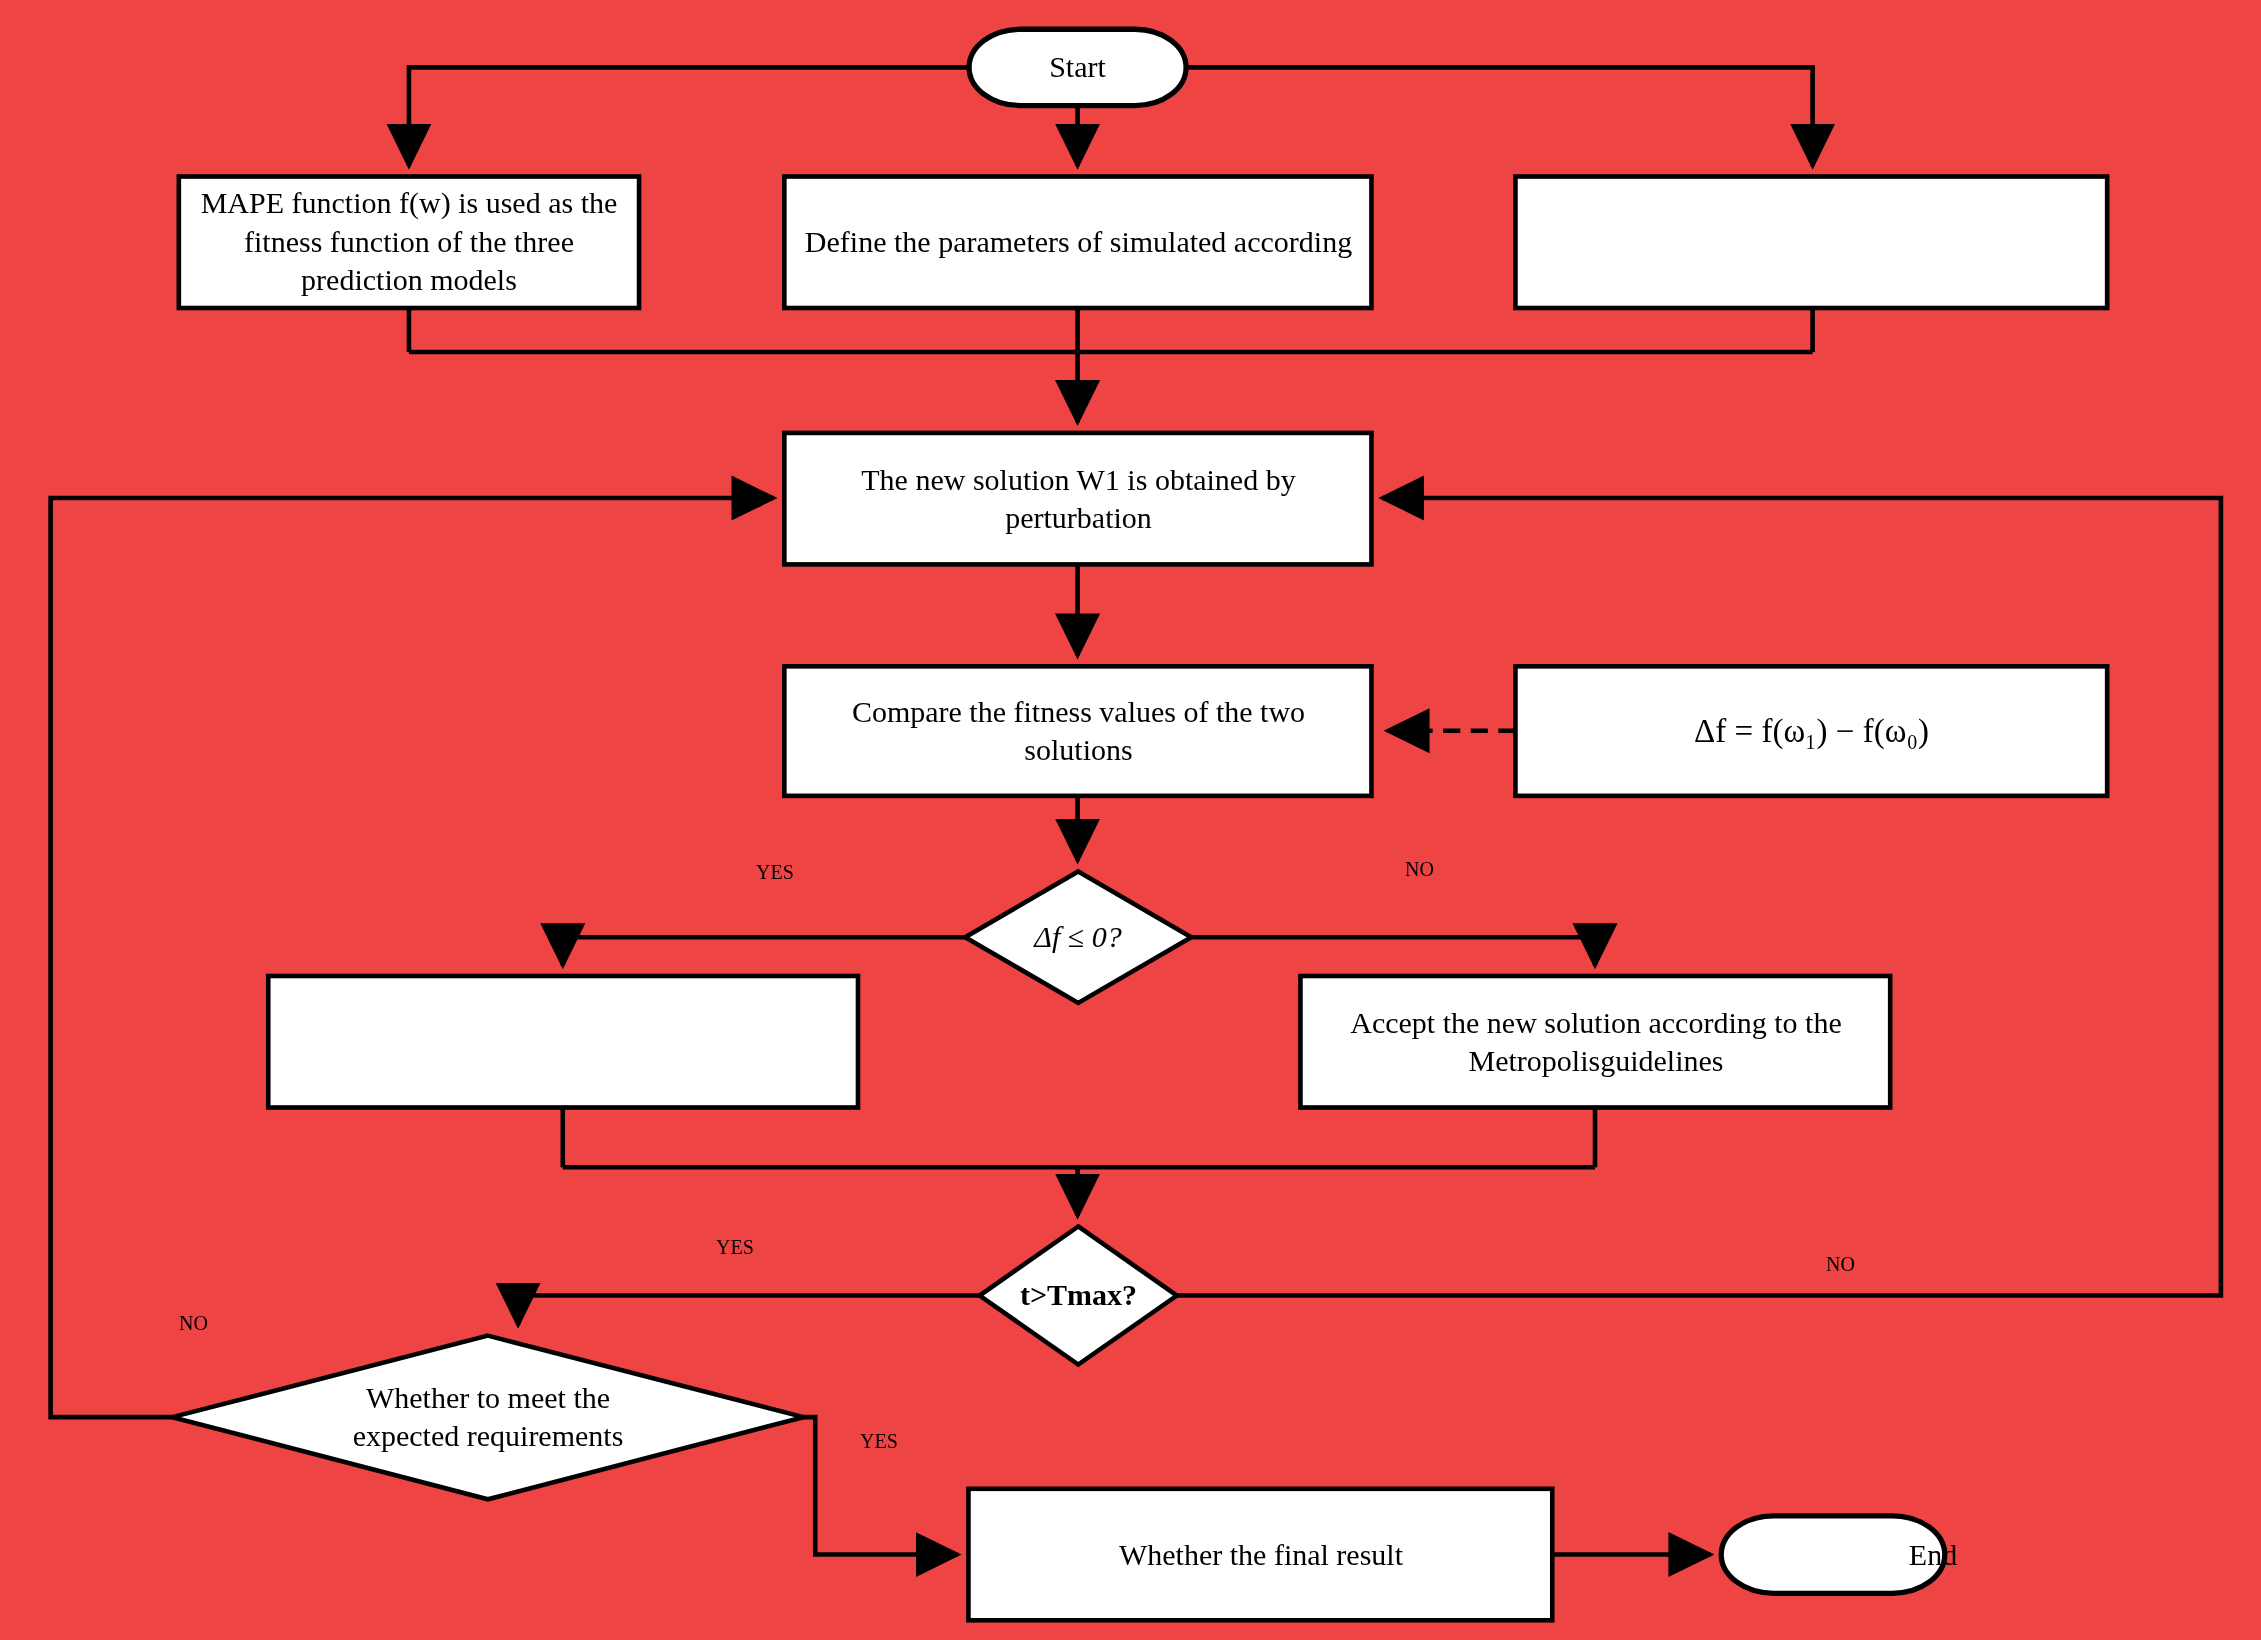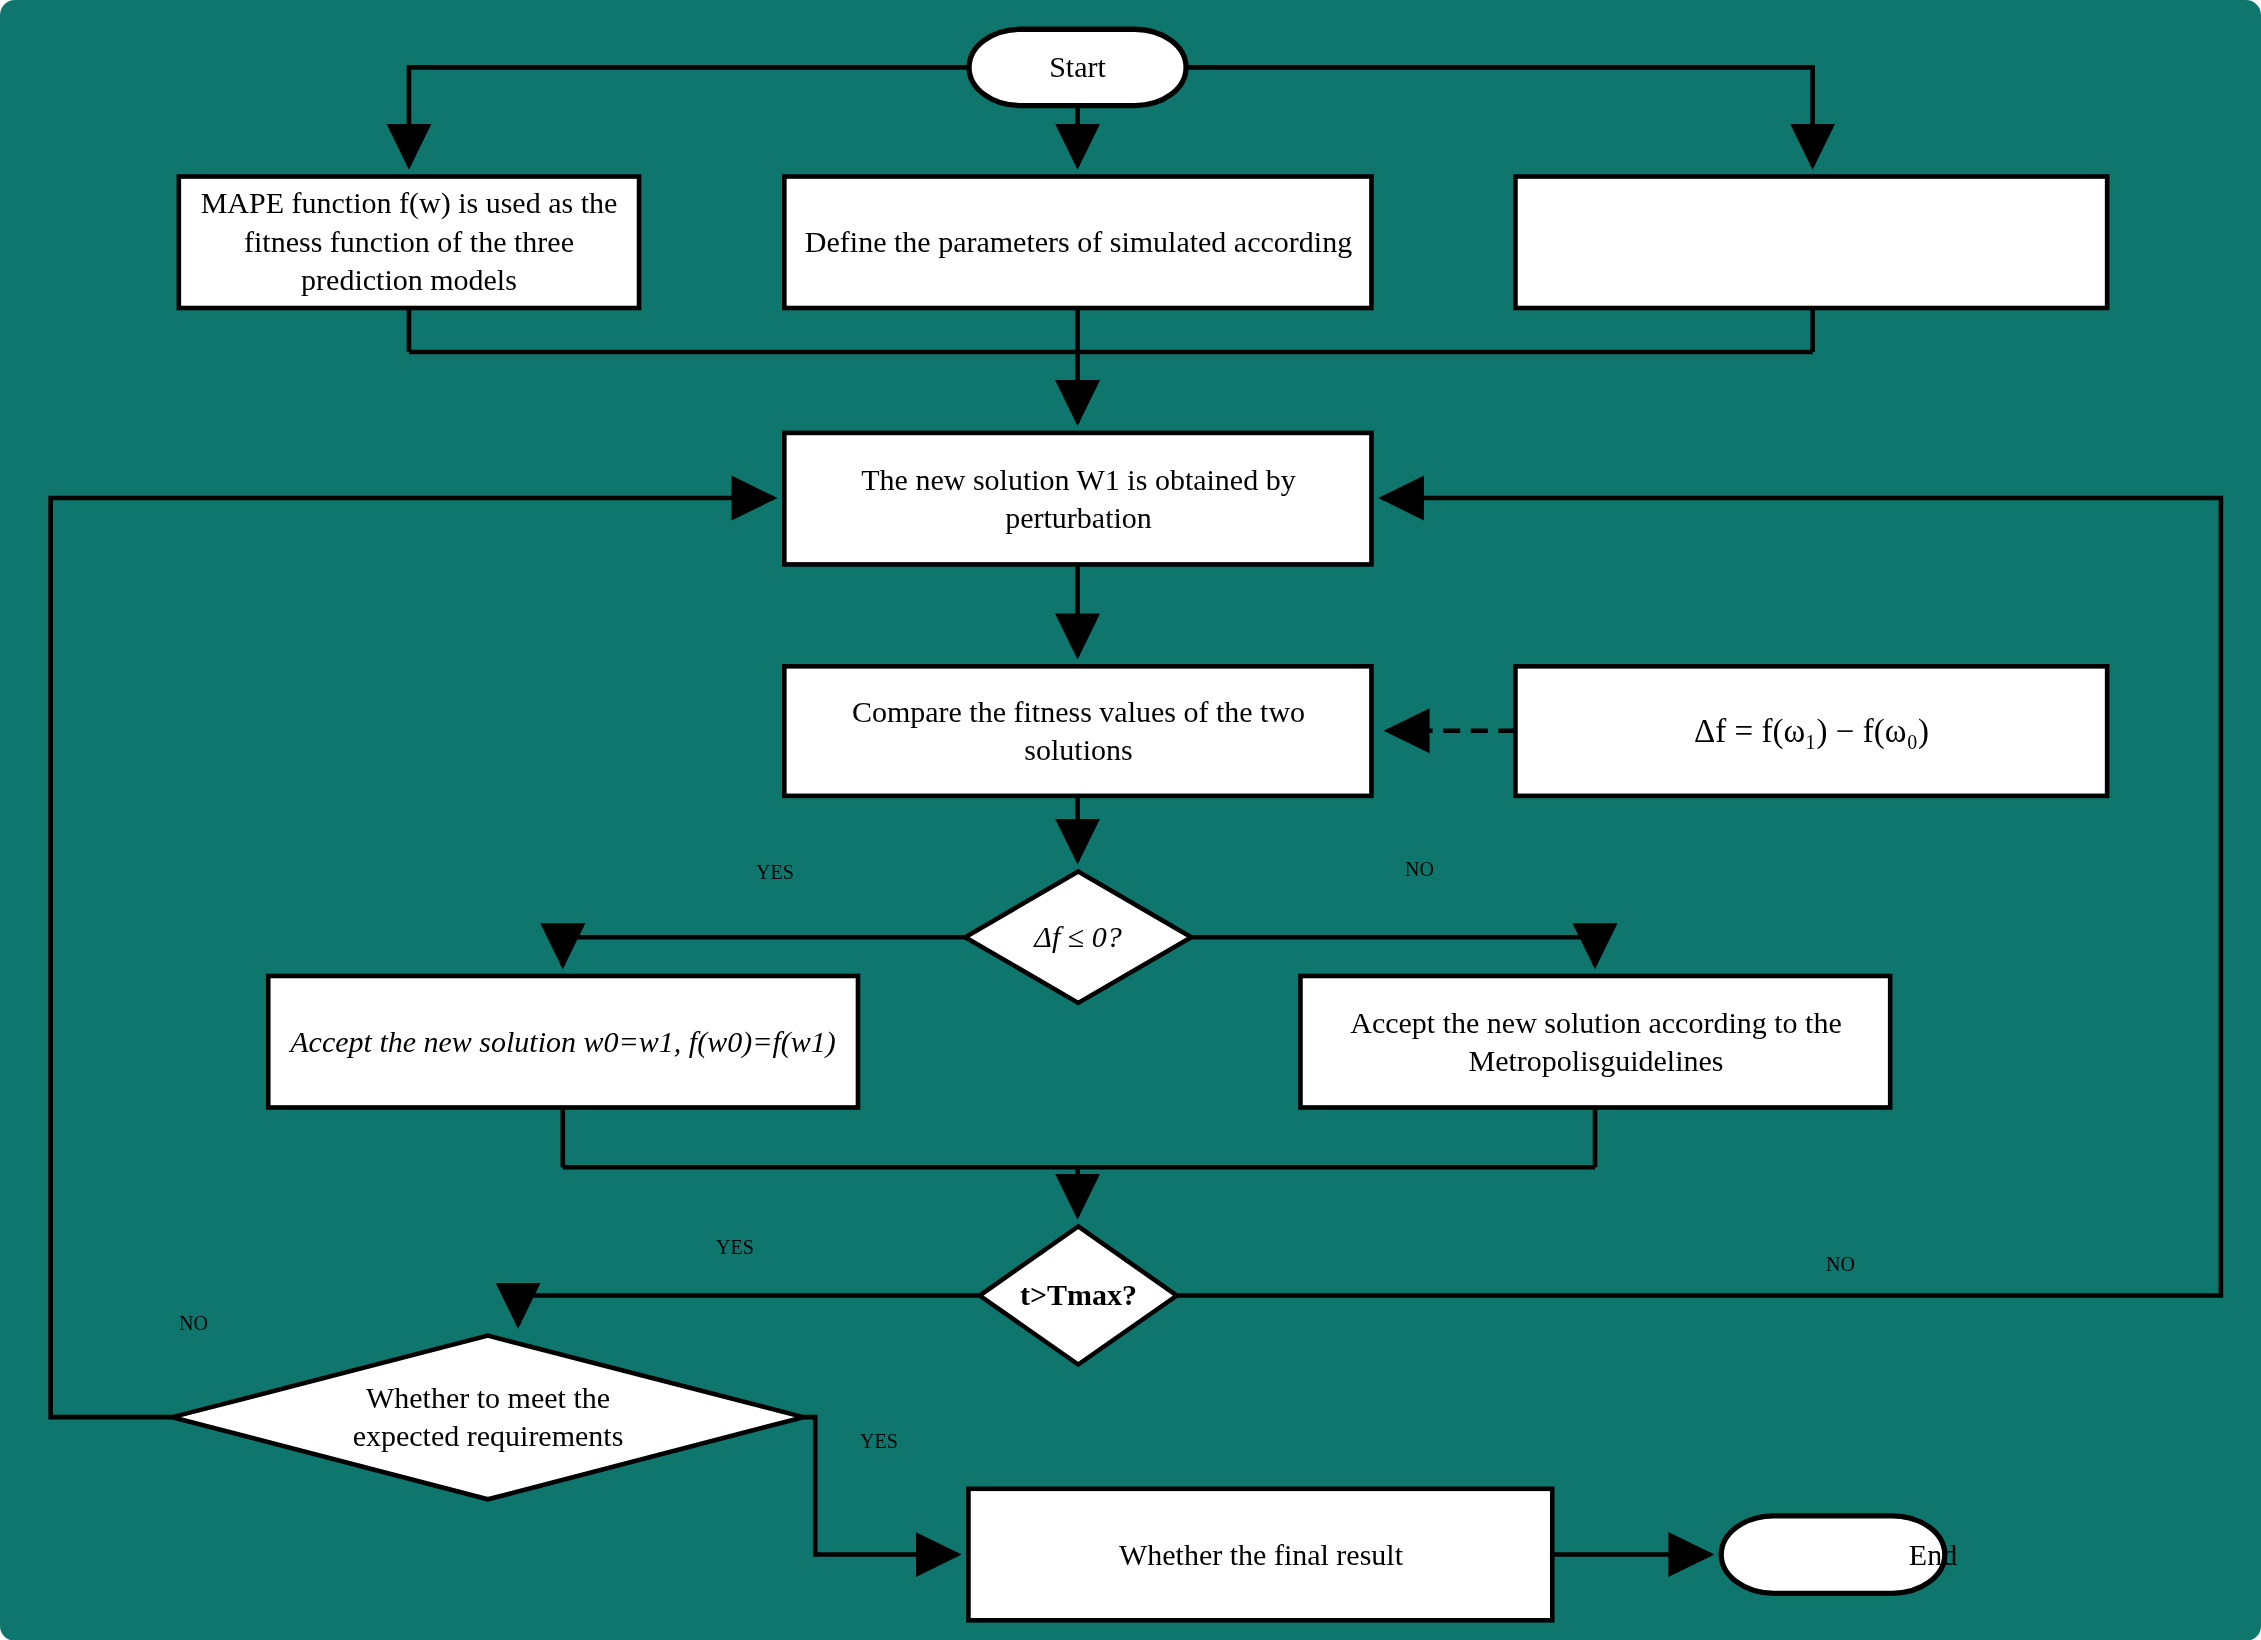--- a/index.html
+++ b/index.html
@@ -1,18 +1,18 @@
 <!DOCTYPE html>
 <html style="font-size:10.5px"><head>
 <meta charset="utf-8">
 <style>
   html,body{margin:0;padding:0;background:#ffffff;}
   body{width:2261px;height:1641px;overflow:hidden;
        font-family:"Liberation Serif","DejaVu Serif",serif;}
-  #stage{position:relative;width:2261px;height:1641px;background:#0f766e;border-radius:15px;}
+  #stage{position:relative;width:2261px;height:1641px;background:#ef4444;}
   svg{position:absolute;left:0;top:0;width:2261px;height:1641px;}
   .shape{fill:#ffffff;stroke:#000000;}
   .box{stroke-width:7;}
   .diamond{stroke-width:7;}
   .term{stroke-width:8;}
   .edge{fill:none;stroke:#000000;stroke-width:7;}
   .edge-dash{fill:none;stroke:#000000;stroke-width:7;stroke-dasharray:26 16;}
   .lbl{position:absolute;text-align:center;color:#000;line-height:1.28;
        font-size:30px;white-space:pre-line;}
   .flag{position:absolute;font-size:20px;color:#000;}
@@ -95,21 +95,20 @@
 
 
   <div class="lbl ctr" style="left:798px;top:433px;width:561px;height:132px;">The new solution W1 is obtained by perturbation</div>
 
   <div class="lbl ctr" style="left:798px;top:666px;width:561px;height:130px;">Compare the fitness values of the two solutions</div>
 
   <div class="lbl ctr" style="left:1529px;top:666px;width:565px;height:130px;font-size:33px;">Δf = f(ω₁) − f(ω₀)</div>
 
   <div class="lbl ctr" style="left:965px;top:908px;width:226px;height:58px;font-style:italic;">Δf ≤ 0?</div>
 
-  <div class="lbl ctr" style="left:281px;top:976px;width:564px;height:132px;font-style:italic;">Accept the new solution w0=w1, f(w0)=f(w1)</div>
 
   <div class="lbl ctr" style="left:1314px;top:976px;width:564px;height:132px;">Accept the new solution according to the Metropolisguidelines</div>
 
   <div class="lbl ctr" style="left:980px;top:1266px;width:197px;height:58px;font-weight:bold;">t&gt;Tmax?</div>
 
   <div class="lbl ctr" style="left:330px;top:1373px;width:316px;height:88px;">Whether to meet the expected requirements</div>
 
   <div class="lbl ctr" style="left:982px;top:1489px;width:558px;height:132px;">Whether the final result</div>
 
   <div class="lbl ctr" style="left:1821px;top:1516px;width:224px;height:78px;">End</div>

